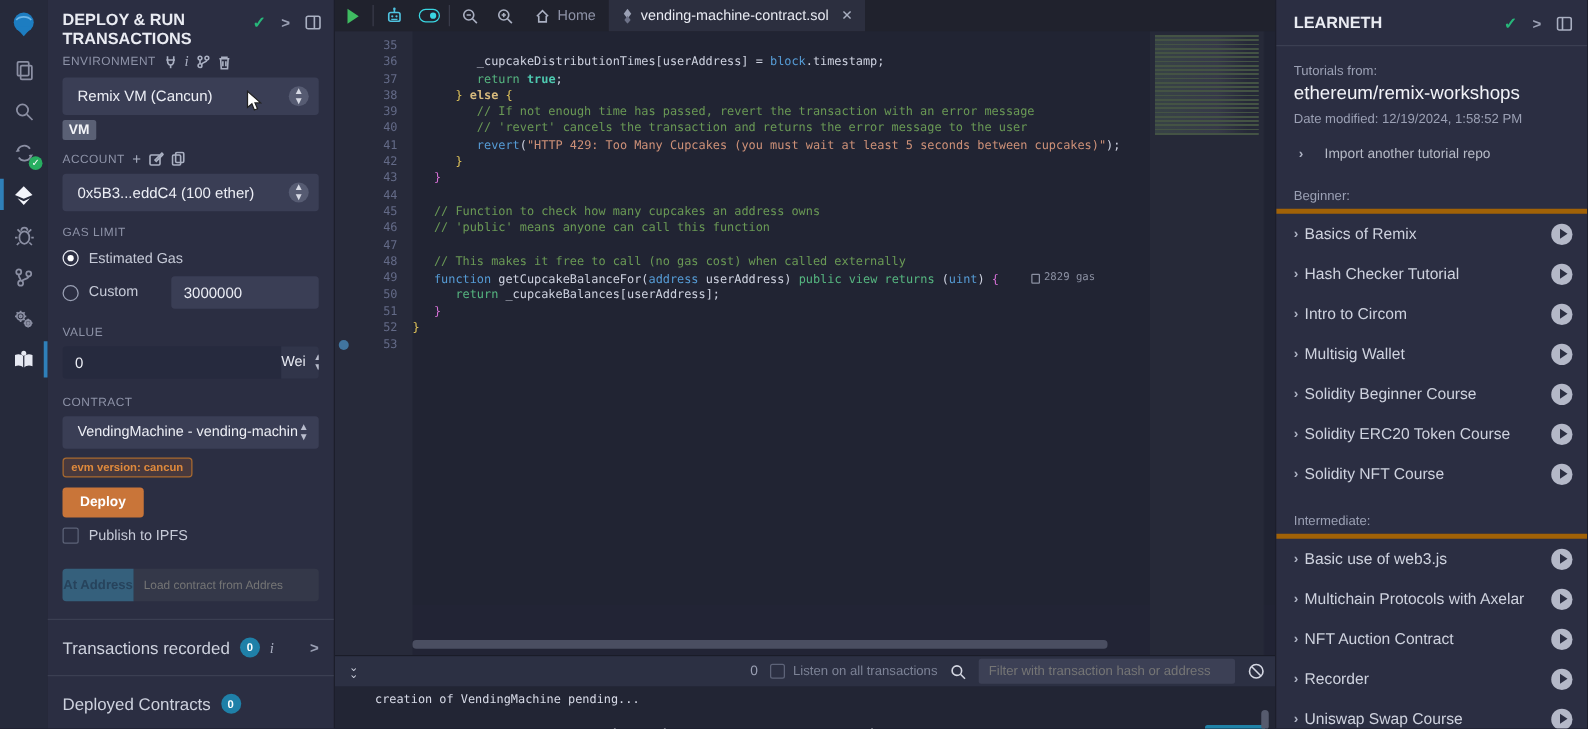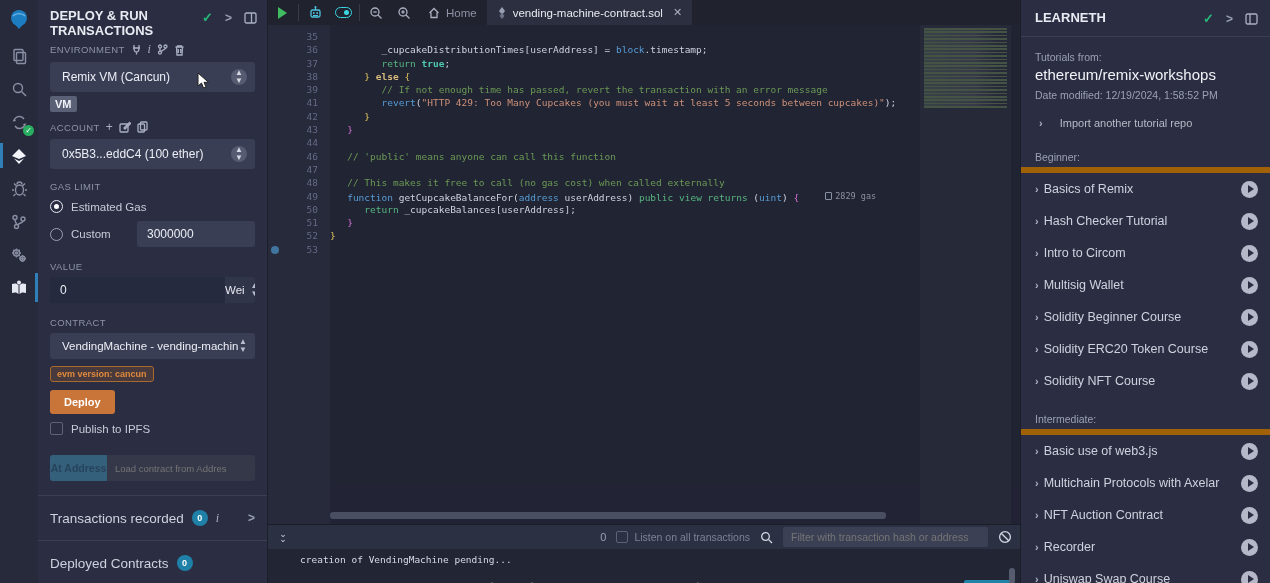--- a/index.html
+++ b/index.html
@@ -92,21 +92,21 @@
 
   
   .learneth { position:absolute; left:1020px; top:0; width:250px; height:583px; background:#2b2e42; border-left:1px solid #1c1e2b; overflow:hidden; }
   .ln-header { display:flex; align-items:center; padding:9px 12px 6px 14px; }
   .ln-title { font-size:13px; font-weight:bold; color:#e9ebf2; }
   .ln-meta { padding:14px 14px 0 14px; border-top:1px solid #3b3f52; margin-top:4px; }
   .ln-from { font-size:10.5px; color:#9ba0b4; }
   .ln-repo { font-size:15px; color:#f2f3f8; margin-top:3px; }
   .ln-date { font-size:10.5px; color:#9ba0b4; margin-top:6px; }
   .ln-import { display:flex; align-items:center; gap:12px; padding:16px 14px 6px 18px; font-size:11px; color:#b6bac6; cursor:pointer; }
-  .ln-sect-label { padding:16px 14px 4px 14px; font-size:10.5px; color:#9ba0b4; border-bottom:6px solid #a16207; }
+  .ln-sect-label { padding:16px 14px 4px 14px; font-size:10.5px; color:#9ba0b4; border-bottom:4px solid #a16207; }
   .ln-item { display:flex; align-items:center; padding:7.5px 12px 7.5px 14px; cursor:pointer; }
   .ln-item-chev { color:#aeb3c4; font-size:11px; font-weight:bold; margin-right:5px; }
   .ln-item-label { font-size:12.5px; color:#ced2de; }
   .ln-play { margin-left:auto; width:17px; height:17px; border-radius:50%; background:#b4b8c8; position:relative; }
   .ln-play::after { content:""; position:absolute; left:6.5px; top:4.5px; width:0; height:0; border-left:6px solid #2b2e42; border-top:4px solid transparent; border-bottom:4px solid transparent; }
 
   .cursor { position:absolute; left:197px; top:72px; z-index:50; pointer-events:none; }
   .ico { stroke:#8b8fa3; fill:none; stroke-width:1.4; }
   .ico-light { stroke:#aab0c2; fill:none; stroke-width:1.3; }
 </style>
@@ -351,24 +351,26 @@
     <div class="code-area">
       <div class="gutter-col"></div>
       <div class="minimap-col"></div>
       <div class="minimap"></div>
       <div id="code-lines" style="position:relative;padding-top:5px">
           <div class="code-row"><span class="gnum">35</span></div>
           <div class="code-row"><span class="gnum">36</span><span class="ctext"><span class="tok-base">         _cupcakeDistributionTimes[userAddress] = </span><span class="tok-kw">block</span><span class="tok-base">.timestamp;</span></span></div>
           <div class="code-row"><span class="gnum">37</span><span class="ctext"><span class="tok-base">         </span><span class="tok-ctl">return</span><span class="tok-base"> </span><span class="tok-bool">true</span><span class="tok-base">;</span></span></div>
           <div class="code-row"><span class="gnum">38</span><span class="ctext"><span class="tok-base">      </span><span class="tok-y">}</span><span class="tok-base"> </span><span class="tok-gold">else</span><span class="tok-base"> </span><span class="tok-y">{</span></span></div>
           <div class="code-row"><span class="gnum">39</span><span class="ctext"><span class="tok-base">         </span><span class="tok-comment">// If not enough time has passed, revert the transaction with an error message</span></span></div>
+          <div class="code-row"><span class="gnum">40</span><span class="ctext"><span class="tok-base">         </span><span class="tok-comment">// 'revert' cancels the transaction and returns the error message to the user</span></span></div>
           <div class="code-row"><span class="gnum">41</span><span class="ctext"><span class="tok-base">         </span><span class="tok-kw">revert</span><span class="tok-base">(</span><span class="tok-str">"HTTP 429: Too Many Cupcakes (you must wait at least 5 seconds between cupcakes)"</span><span class="tok-base">);</span></span></div>
           <div class="code-row"><span class="gnum">42</span><span class="ctext"><span class="tok-base">      </span><span class="tok-y">}</span></span></div>
           <div class="code-row"><span class="gnum">43</span><span class="ctext"><span class="tok-base">   </span><span class="tok-p">}</span></span></div>
           <div class="code-row"><span class="gnum">44</span><span class="ctext"></span></div>
+          <div class="code-row"><span class="gnum">45</span><span class="ctext"><span class="tok-base">   </span><span class="tok-comment">// Function to check how many cupcakes an address owns</span></span></div>
           <div class="code-row"><span class="gnum">46</span><span class="ctext"><span class="tok-base">   </span><span class="tok-comment">// 'public' means anyone can call this function</span></span></div>
           <div class="code-row"><span class="gnum">47</span></div>
           <div class="code-row"><span class="gnum">48</span><span class="ctext"><span class="tok-base">   </span><span class="tok-comment">// This makes it free to call (no gas cost) when called externally</span></span></div>
           <div class="code-row"><span class="gnum">49</span><span class="ctext"><span class="tok-base">   </span><span class="tok-kw">function</span><span class="tok-base"> getCupcakeBalanceFor(</span><span class="tok-kw">address</span><span class="tok-base"> userAddress) </span><span class="tok-ctl">public</span><span class="tok-base"> </span><span class="tok-ctl">view</span><span class="tok-base"> </span><span class="tok-ctl">returns</span><span class="tok-base"> (</span><span class="tok-kw">uint</span><span class="tok-base">) </span><span class="tok-p">{</span><span class="gas-chip"><span class="gas-ico"></span>2829 gas</span></span></div>
           <div class="code-row"><span class="gnum">50</span><span class="ctext"><span class="tok-base">      </span><span class="tok-ctl">return</span><span class="tok-base"> _cupcakeBalances[userAddress];</span></span></div>
           <div class="code-row"><span class="gnum">51</span><span class="ctext"><span class="tok-base">   </span><span class="tok-p">}</span></span></div>
           <div class="code-row"><span class="gnum">52</span><span class="ctext"><span class="tok-y">}</span></span></div>
           <div class="code-row"><span class="gdot"></span><span class="gnum">53</span><span class="ctext"></span></div>
         </div>
       <div class="hscroll"></div>

